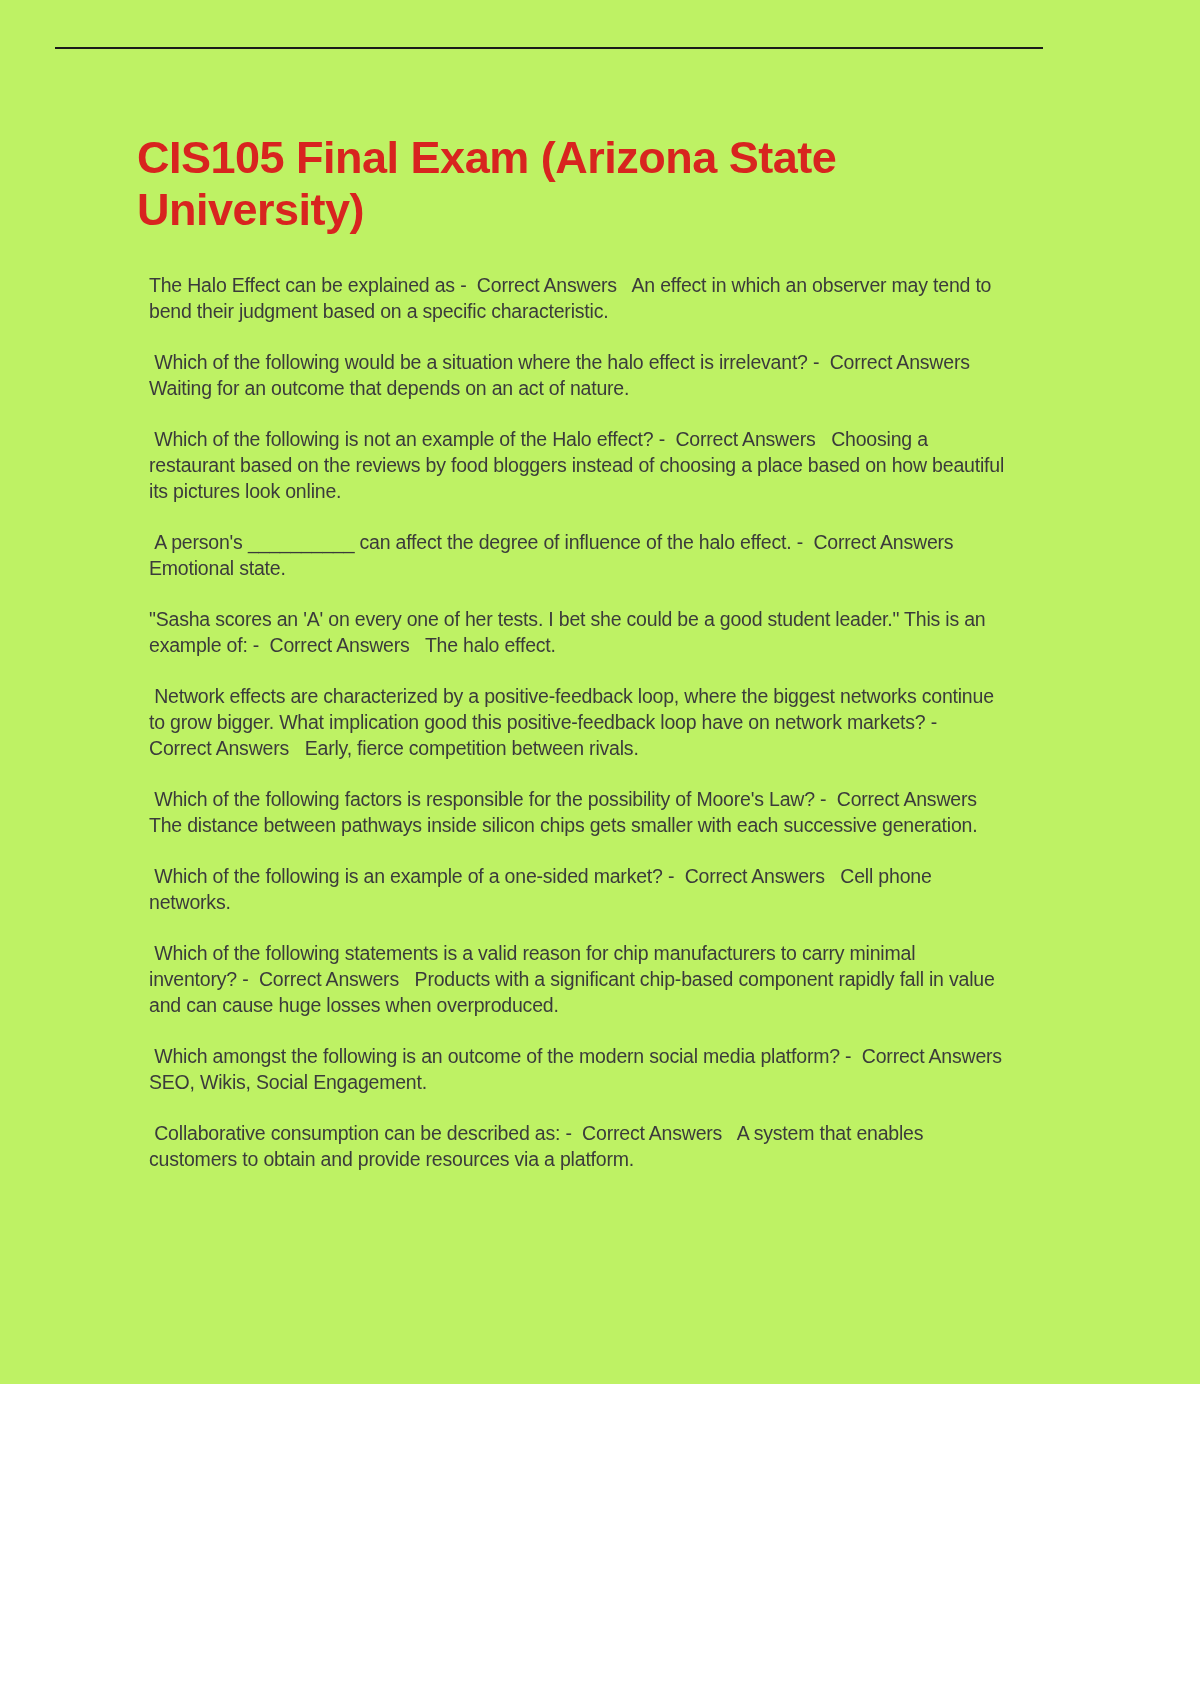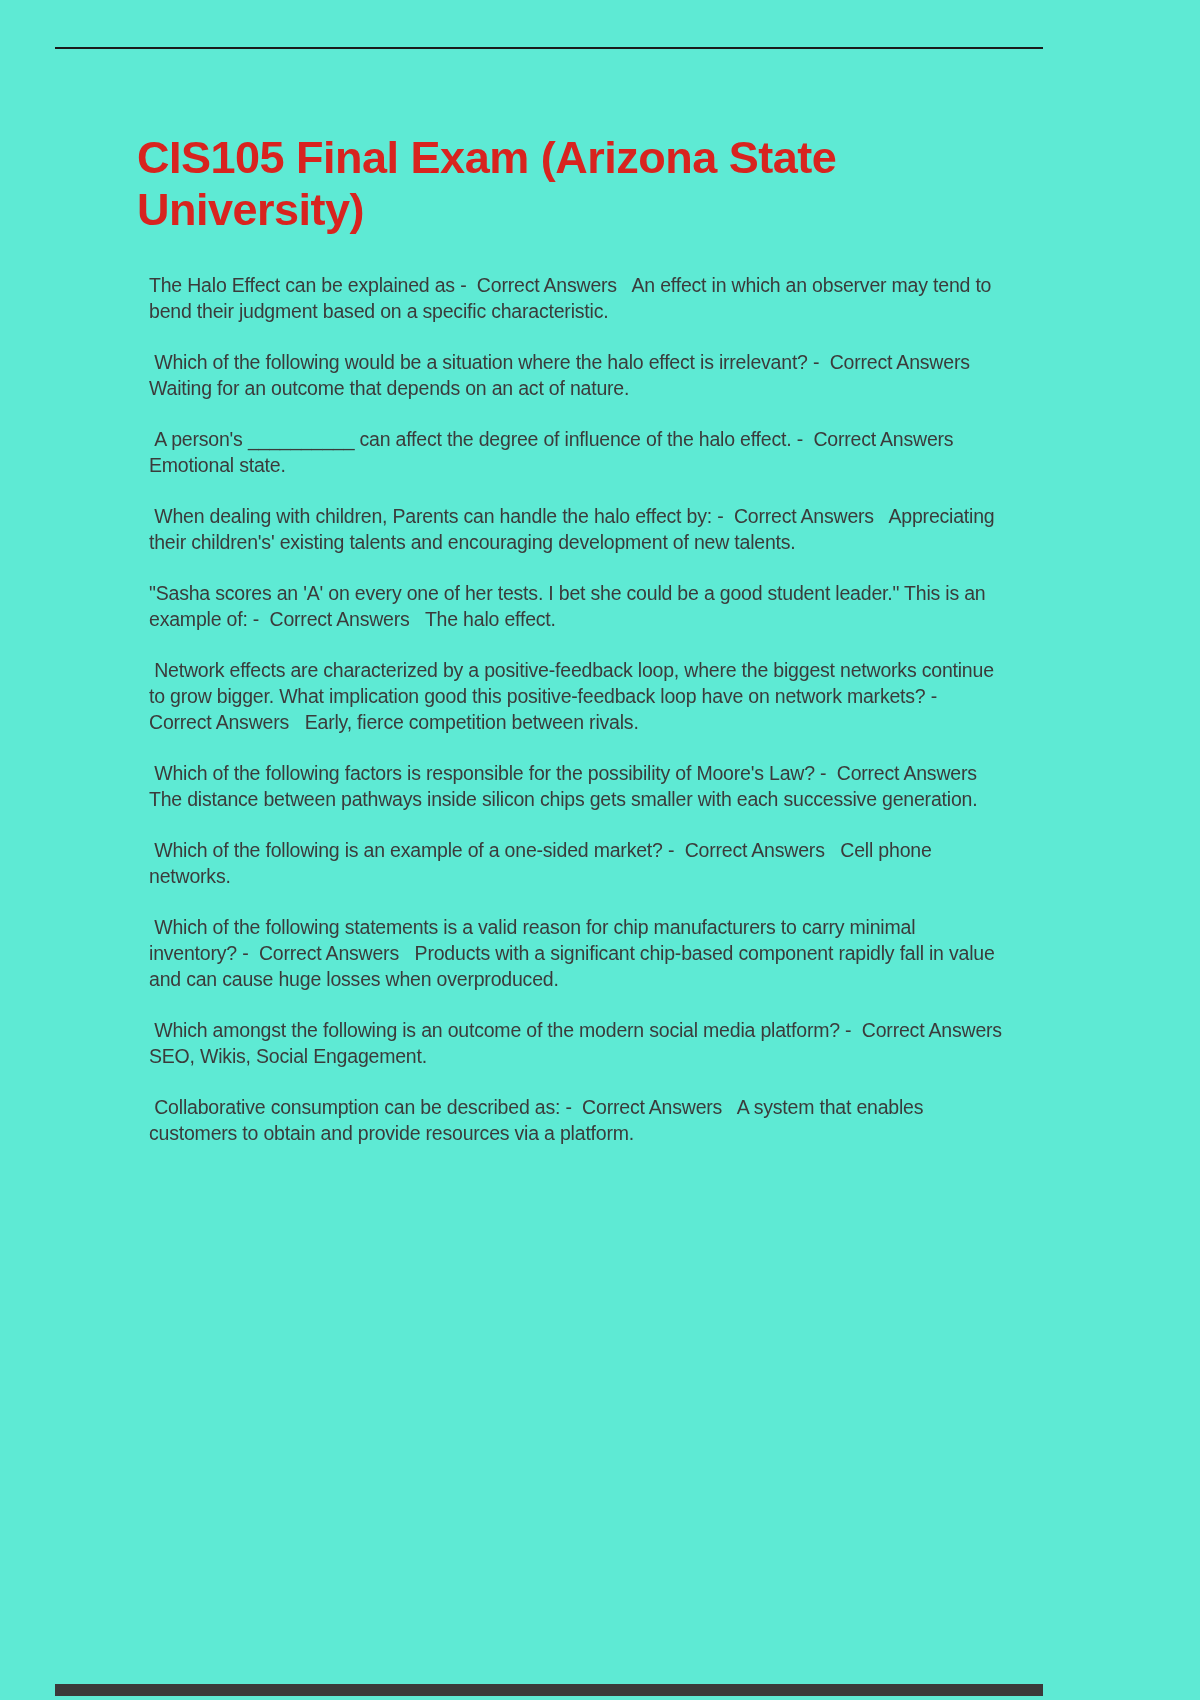--- a/index.html
+++ b/index.html
@@ -3,22 +3,22 @@
 <meta charset="utf-8">
 <style>
   html, body {
     margin: 0;
     padding: 0;
     background: #ffffff;
   }
   .page {
     position: relative;
     width: 1200px;
-    height: 1700px;
-    background: #5eead4;
+    height: 1384px;
+    background: #bef264;
     font-family: "Liberation Sans", sans-serif;
     overflow: hidden;
   }
   .top-rule {
     position: absolute;
     left: 55px;
     top: 47px;
     width: 988px;
     height: 2px;
     background: #1b1b1b;
@@ -58,22 +58,22 @@
 <body>
 
 <div class="page">
   <div class="top-rule"></div>
 
   <div class="content">
     <h1 class="doc-title">CIS105 Final Exam (Arizona State University)</h1>
 
     <p class="qa">The Halo Effect can be explained as -  Correct Answers   An effect in which an observer may tend to bend their judgment based on a specific characteristic.</p>
     <p class="qa"> Which of the following would be a situation where the halo effect is irrelevant? -  Correct Answers   Waiting for an outcome that depends on an act of nature.</p>
+    <p class="qa"> Which of the following is not an example of the Halo effect? -  Correct Answers   Choosing a restaurant based on the reviews by food bloggers instead of choosing a place based on how beautiful its pictures look online.</p>
     <p class="qa"> A person's __________ can affect the degree of influence of the halo effect. -  Correct Answers   Emotional state.</p>
-    <p class="qa"> When dealing with children, Parents can handle the halo effect by: -  Correct Answers   Appreciating their children's' existing talents and encouraging development of new talents.</p>
     <p class="qa">"Sasha scores an 'A' on every one of her tests. I bet she could be a good student leader." This is an example of: -  Correct Answers   The halo effect.</p>
     <p class="qa"> Network effects are characterized by a positive-feedback loop, where the biggest networks continue to grow bigger. What implication good this positive-feedback loop have on network markets? -  Correct Answers   Early, fierce competition between rivals.</p>
     <p class="qa"> Which of the following factors is responsible for the possibility of Moore's Law? -  Correct Answers   The distance between pathways inside silicon chips gets smaller with each successive generation.</p>
     <p class="qa"> Which of the following is an example of a one-sided market? -  Correct Answers   Cell phone networks.</p>
     <p class="qa"> Which of the following statements is a valid reason for chip manufacturers to carry minimal inventory? -  Correct Answers   Products with a significant chip-based component rapidly fall in value and can cause huge losses when overproduced.</p>
     <p class="qa"> Which amongst the following is an outcome of the modern social media platform? -  Correct Answers   SEO, Wikis, Social Engagement.</p>
     <p class="qa"> Collaborative consumption can be described as: -  Correct Answers   A system that enables customers to obtain and provide resources via a platform.</p>
   </div>
 
   <div class="bottom-bar"></div>

